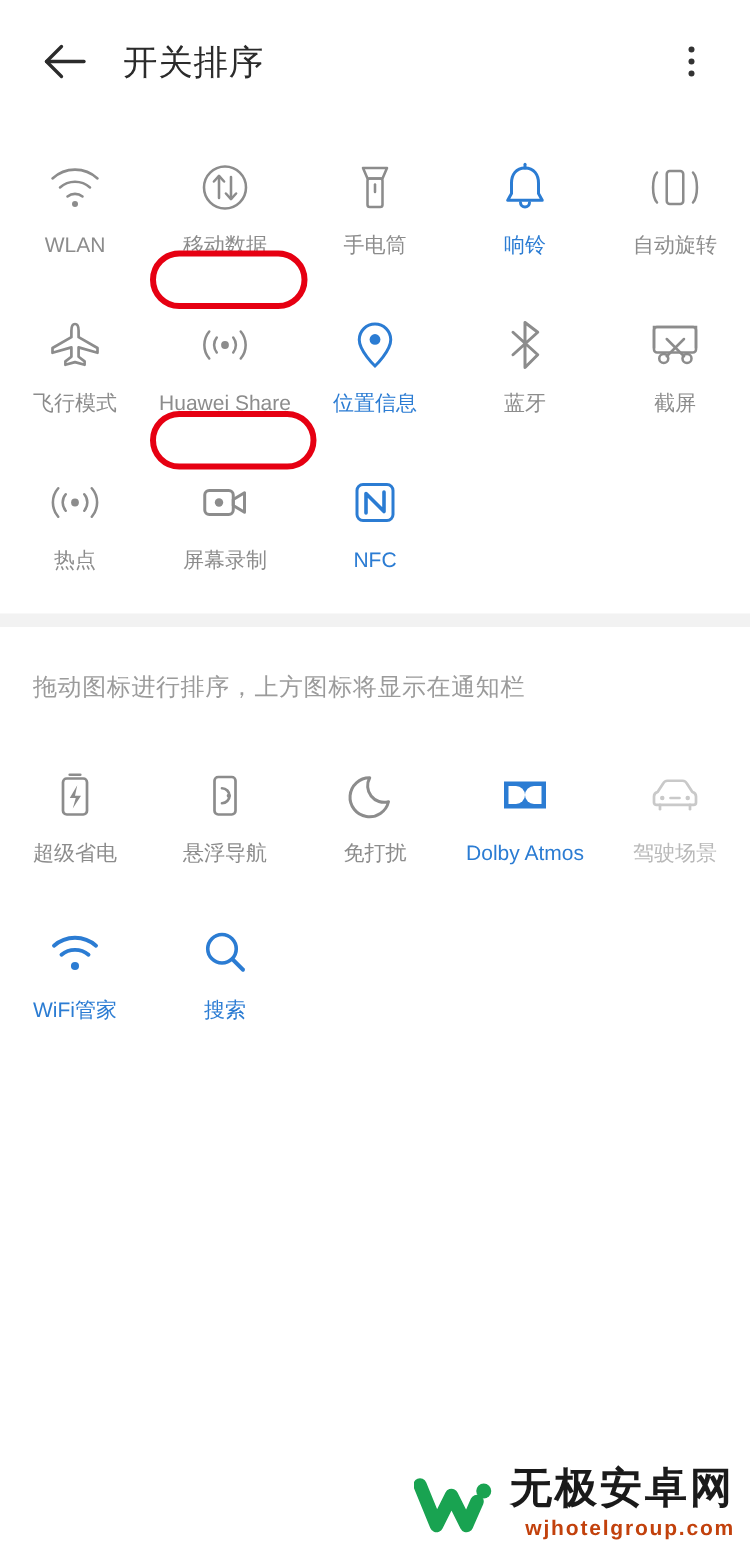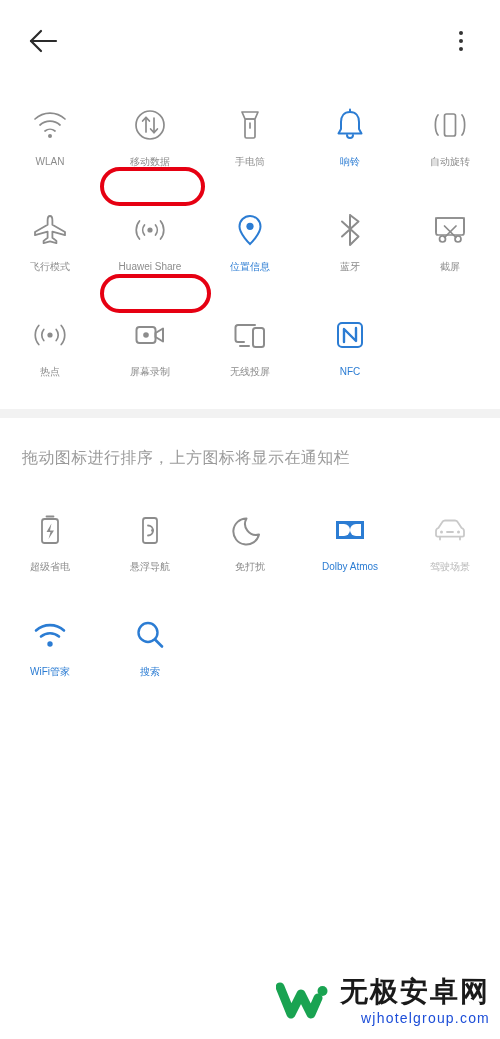--- a/index.html
+++ b/index.html
@@ -50,21 +50,21 @@
     height:105px;display:flex;flex-direction:column;align-items:center;
     justify-content:flex-start;padding-top:16px;box-sizing:border-box;
     position:relative;cursor:pointer;
   }
   .ic{
     height:46px;width:46px;display:flex;align-items:center;justify-content:center;
     margin-bottom:8px;
   }
   .ic svg{display:block;}
   .lbl{
-    font-size:10px;line-height:1.1;white-space:nowrap;
+    font-size:14px;line-height:1.1;white-space:nowrap;
     text-align:center;
   }
   .lbl.gray{color:#8c8c8c;}
   .lbl.blue{color:#2b7cd3;}
   .lbl.dim{color:#b9b9b9;}
 
   
   .hl{
     position:absolute;border:4px solid #e60012;border-radius:20px;
     box-sizing:border-box;pointer-events:none;
@@ -76,46 +76,48 @@
   .band{
     height:9px;background:#f2f2f2;margin-top:8px;
   }
   .hint{
     font-size:16px;color:#9b9b9b;padding:30px 38px 22px 22px;
     letter-spacing:.4px;
   }
 
   
   .watermark{
-    position:absolute;right:10px;bottom:14px;display:flex;align-items:flex-start;
+    position:absolute;right:10px;bottom:14px;display:flex;align-items:flex-end;
     gap:10px;
   }
   .wm-logo{width:54px;height:44px;flex:0 0 auto;}
   .wm-text{display:flex;flex-direction:column;line-height:1;}
   .wm-cn{
     font-size:28px;color:#1a1a1a;font-weight:700;letter-spacing:2px;
     font-family:"DejaVu Sans",sans-serif;
   }
   .wm-url{
-    font-size:14px;color:#1d4ed8;letter-spacing:1.2px;margin-top:5px;
+    font-size:14px;color:#c2410c;letter-spacing:1.2px;margin-top:5px;
     text-align:right;
+    font-weight:bold;
   }
 </style>
 </head>
 <body>
 
 <div class="phone">
 
   <div class="header">
     <div class="back-btn">
       <svg width="30" height="26" viewBox="0 0 30 26">
         <path d="M13 3 L3 13 L13 23" fill="none" stroke="#2b2b2b" stroke-width="2.2" stroke-linecap="round" stroke-linejoin="round"></path>
         <line x1="3" y1="13" x2="28" y2="13" stroke="#2b2b2b" stroke-width="2.2" stroke-linecap="round"></line>
       </svg>
     </div>
+    <div class="page-title">开关排序</div>
     <div class="spacer"></div>
     <div class="kebab">
       <span></span>
       <span></span>
       <span></span>
     </div>
   </div>
 
   <div class="grid-top" id="grid-top">
       <div class="cell">
@@ -239,30 +241,20 @@
         <rect x="7.5" y="13" width="19" height="16" rx="3" fill="none" stroke="#8c8c8c" stroke-width="2"></rect>
         <path d="M26.5 19 L34 14.5 v13 L26.5 23 Z" fill="none" stroke="#8c8c8c" stroke-width="2" stroke-linejoin="round"></path>
         <circle cx="17" cy="21" r="2.8" fill="#8c8c8c"></circle>
       </svg>
         </div>
         <div class="lbl gray">屏幕录制</div>
       </div>
       <div class="cell">
         <div class="ic">
           <svg width="42" height="42" viewBox="0 0 42 42">
-        <path d="M26 11 H9 a2.5 2.5 0 0 0 -2.5 2.5 v12 a2.5 2.5 0 0 0 2.5 2.5 h6" fill="none" stroke="#8c8c8c" stroke-width="2" stroke-linecap="round" stroke-linejoin="round"></path>
-        <path d="M11 32 h9" stroke="#8c8c8c" stroke-width="2" stroke-linecap="round"></path>
-        <rect x="24" y="14" width="11" height="19" rx="2.5" fill="none" stroke="#8c8c8c" stroke-width="2"></rect>
-      </svg>
-        </div>
-        <div class="lbl gray">无线投屏</div>
-      </div>
-      <div class="cell">
-        <div class="ic">
-          <svg width="42" height="42" viewBox="0 0 42 42">
         <rect x="9" y="9" width="24" height="24" rx="4" fill="none" stroke="#2b7cd3" stroke-width="2"></rect>
         <path d="M15 28 V15 l12 12 V14" fill="none" stroke="#2b7cd3" stroke-width="2.4" stroke-linejoin="round" stroke-linecap="round"></path>
       </svg>
         </div>
         <div class="lbl blue">NFC</div>
       </div>
     </div>
 
   <div class="hl" id="hl-mobile" style="border-color: rgb(230, 0, 18);"></div>
   <div class="hl" id="hl-air" style="border-color: rgb(230, 0, 18);"></div>

